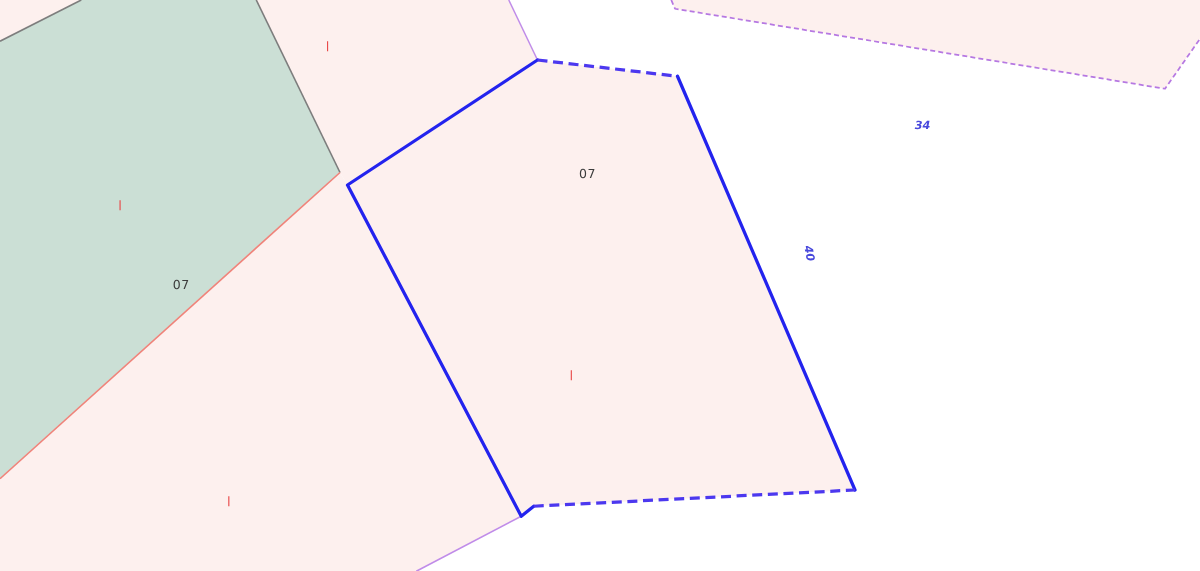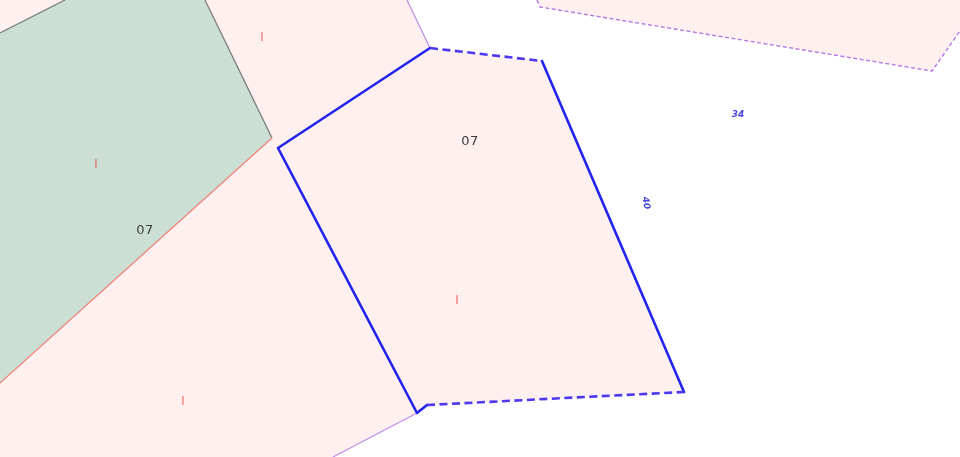--- a/index.html
+++ b/index.html
@@ -37,21 +37,21 @@
                  stroke-dasharray: 8 4.5; stroke-linecap: butt; }
   .map-label {
     position: absolute;
     transform: translate(-50%, -50%);
     white-space: nowrap;
     line-height: 1;
     pointer-events: none;
   }
   .label-dark {
     color: var(--label-dark);
-    font-size: 13px;
+    font-size: 10px;
     letter-spacing: 0.5px;
   }
   .label-blue {
     color: var(--label-blue);
     font-size: 9px;
     font-style: italic;
     font-weight: 600;
   }
   .rot80 { transform: translate(-50%, -50%) rotate(80deg); }
   .red-mark {
@@ -87,20 +87,20 @@
     <polyline class="blue-line" points="430,48 278,148 417,413 427,405"></polyline>
     <polyline class="blue-line" points="542,61 684,392"></polyline>
 
     <polyline class="blue-dash" points="430,48 542,61"></polyline>
     <polyline class="blue-dash" points="427,405 684,392"></polyline>
   </svg>
 
   <div class="map-label label-dark" style="left:145px; top:229px;">07</div>
   <div class="map-label label-dark" style="left:470px; top:140px;">07</div>
 
-  <div class="map-label label-blue" style="left:738px; top:102px;margin-top:12px;">34</div>
+  <div class="map-label label-blue" style="left:738px; top:102px;">34</div>
   <div class="map-label label-blue rot80" style="left:646px; top:203px;">40</div>
 
   <span class="map-label red-mark" style="left:96px; top:164px;">|</span>
   <span class="map-label red-mark" style="left:262px; top:37px;">|</span>
   <span class="map-label red-mark" style="left:457px; top:300px;">|</span>
   <span class="map-label red-mark" style="left:183px; top:401px;">|</span>
 </div>
 
 </body></html>

